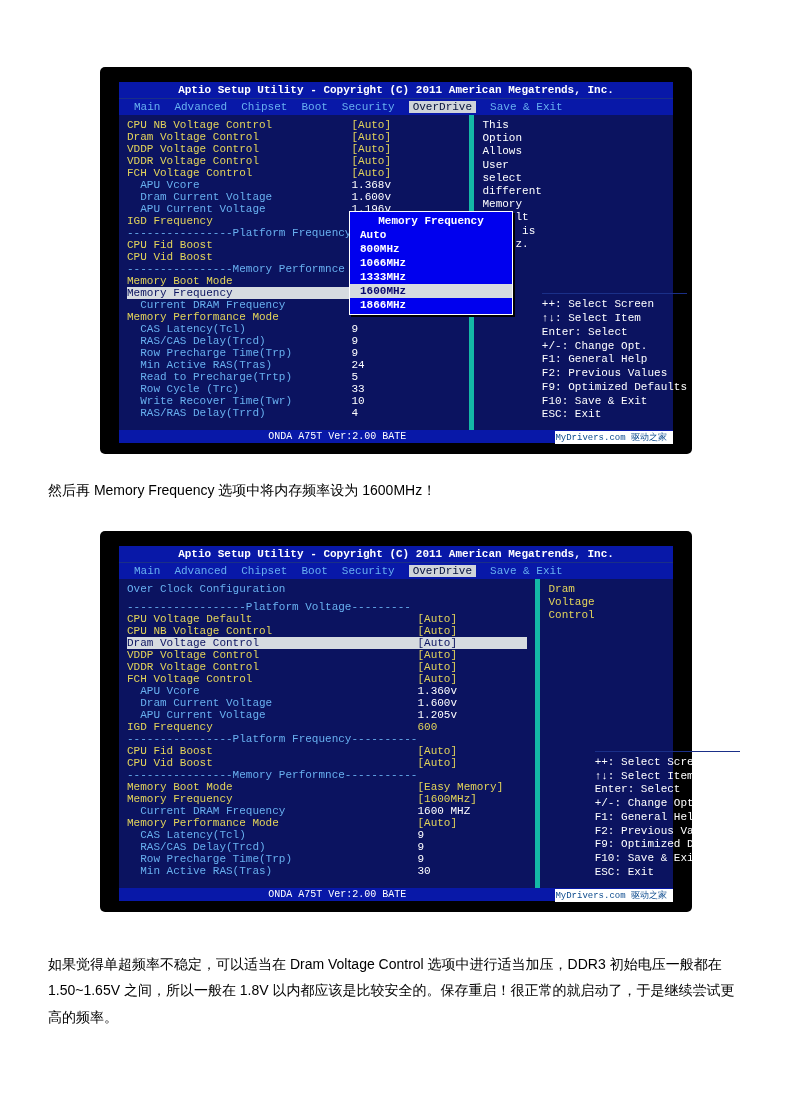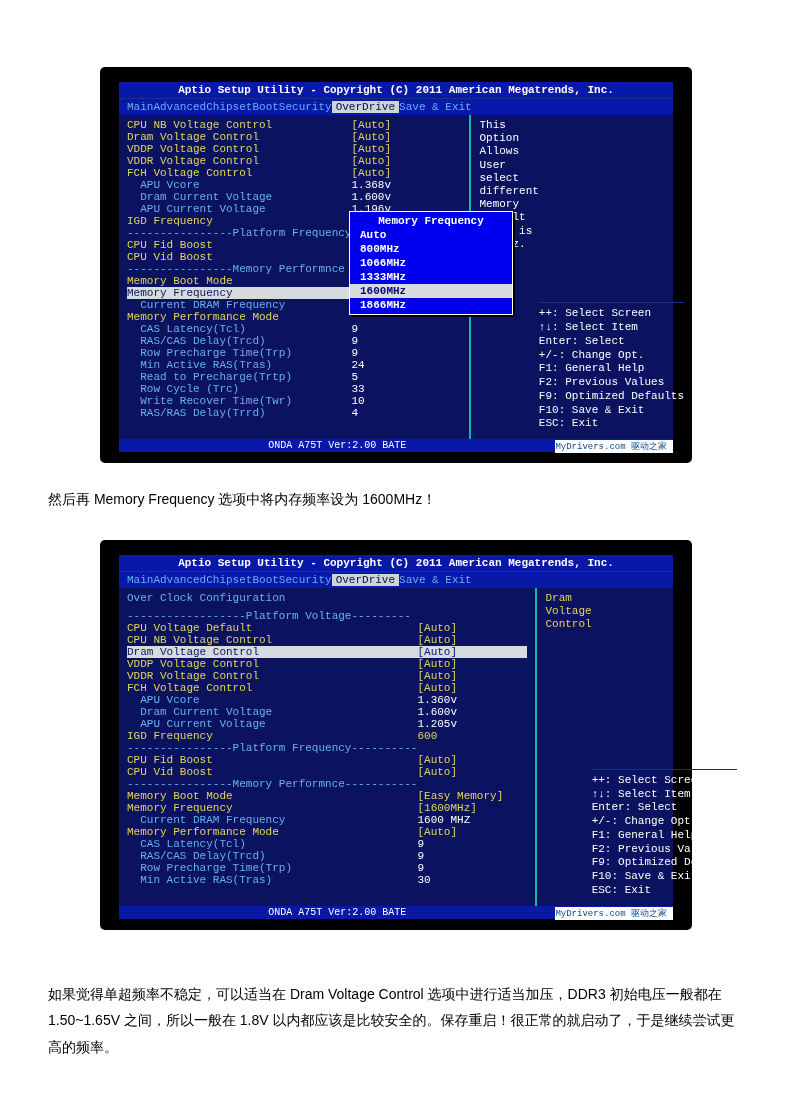--- a/index.html
+++ b/index.html
@@ -1,24 +1,24 @@
 <!DOCTYPE html>
 <html><head>
 <meta charset="utf-8">
 <style>
   body{margin:0;background:#fff;font-family:Arial,"Microsoft YaHei",sans-serif;color:#333;width:792px}
   .page{padding:40px 48px 60px}
   .bios-wrap{margin:28px auto 24px;width:590px}
   .bios{background:#000;padding:14px 18px 10px;font-family:"Courier New",monospace;font-size:11px;border-radius:4px;box-shadow:0 0 0 1px #000}
   .titlebar{background:#0818a8;color:#fff;text-align:center;padding:2px 0;font-weight:bold}
-  .menubar{background:#0818a8;color:#68b0f0;padding:2px 8px;display:flex;border-top:1px solid #1a2f88}
+  .menubar{background:#0818a8;color:#68b0f0;padding:2px 15px;display:flex;gap:14px;border-top:1px solid #1a2f88}
   .tab{cursor:default}
   .tab.active{background:#cfd4da;color:#04103d;padding:0 4px}
   .panels{display:flex;background:#0b1360;color:#68b0f0}
-  .lp{flex:1;padding:4px 8px 20px;border-right:2px solid #14b8a6;position:relative}
+  .lp{flex:1;padding:4px 8px 11px;border-right:5px solid #14b8a6;position:relative}
   .rp{width:200px;padding:4px 8px 8px;display:flex;flex-direction:row}
   .row{display:flex;white-space:pre}
   .row .lbl{flex:1}
   .row .val{width:110px}
   .val.br{color:#fff}
   .row.ylw .lbl,.row.ylw .val{color:#e3d45a}
   .row.hl{background:#d6dbe0;color:#0b1360}
   .row.hl .val{color:#0b1360}
   .hdr{color:#68b0f0}
   .popup{position:absolute;background:#0000ee;border:1px solid #fff;padding:2px 0;font-weight:bold;color:#fff;left:230px;top:96px;width:162px;box-shadow:2px 2px 0 #000}
@@ -170,15 +170,15 @@
             </div>
         </div>
       </div>
       <div class="footer">
         <span>ONDA A75T Ver:2.00 BATE</span>
         <span class="watermark" style="float:right">MyDrivers.com 驱动之家</span>
       </div>
     </div>
   </div>
 
-  <p class="prose" style="margin-top:52px">如果觉得单超频率不稳定，可以适当在 Dram Voltage Control 选项中进行适当加压，DDR3 初始电压一般都在 1.50~1.65V 之间，所以一般在 1.8V 以内都应该是比较安全的。保存重启！很正常的就启动了，于是继续尝试更高的频率。</p>
+  <p class="prose" style="margin-top:40px">如果觉得单超频率不稳定，可以适当在 Dram Voltage Control 选项中进行适当加压，DDR3 初始电压一般都在 1.50~1.65V 之间，所以一般在 1.8V 以内都应该是比较安全的。保存重启！很正常的就启动了，于是继续尝试更高的频率。</p>
 
 </div>
 
 </body></html>

